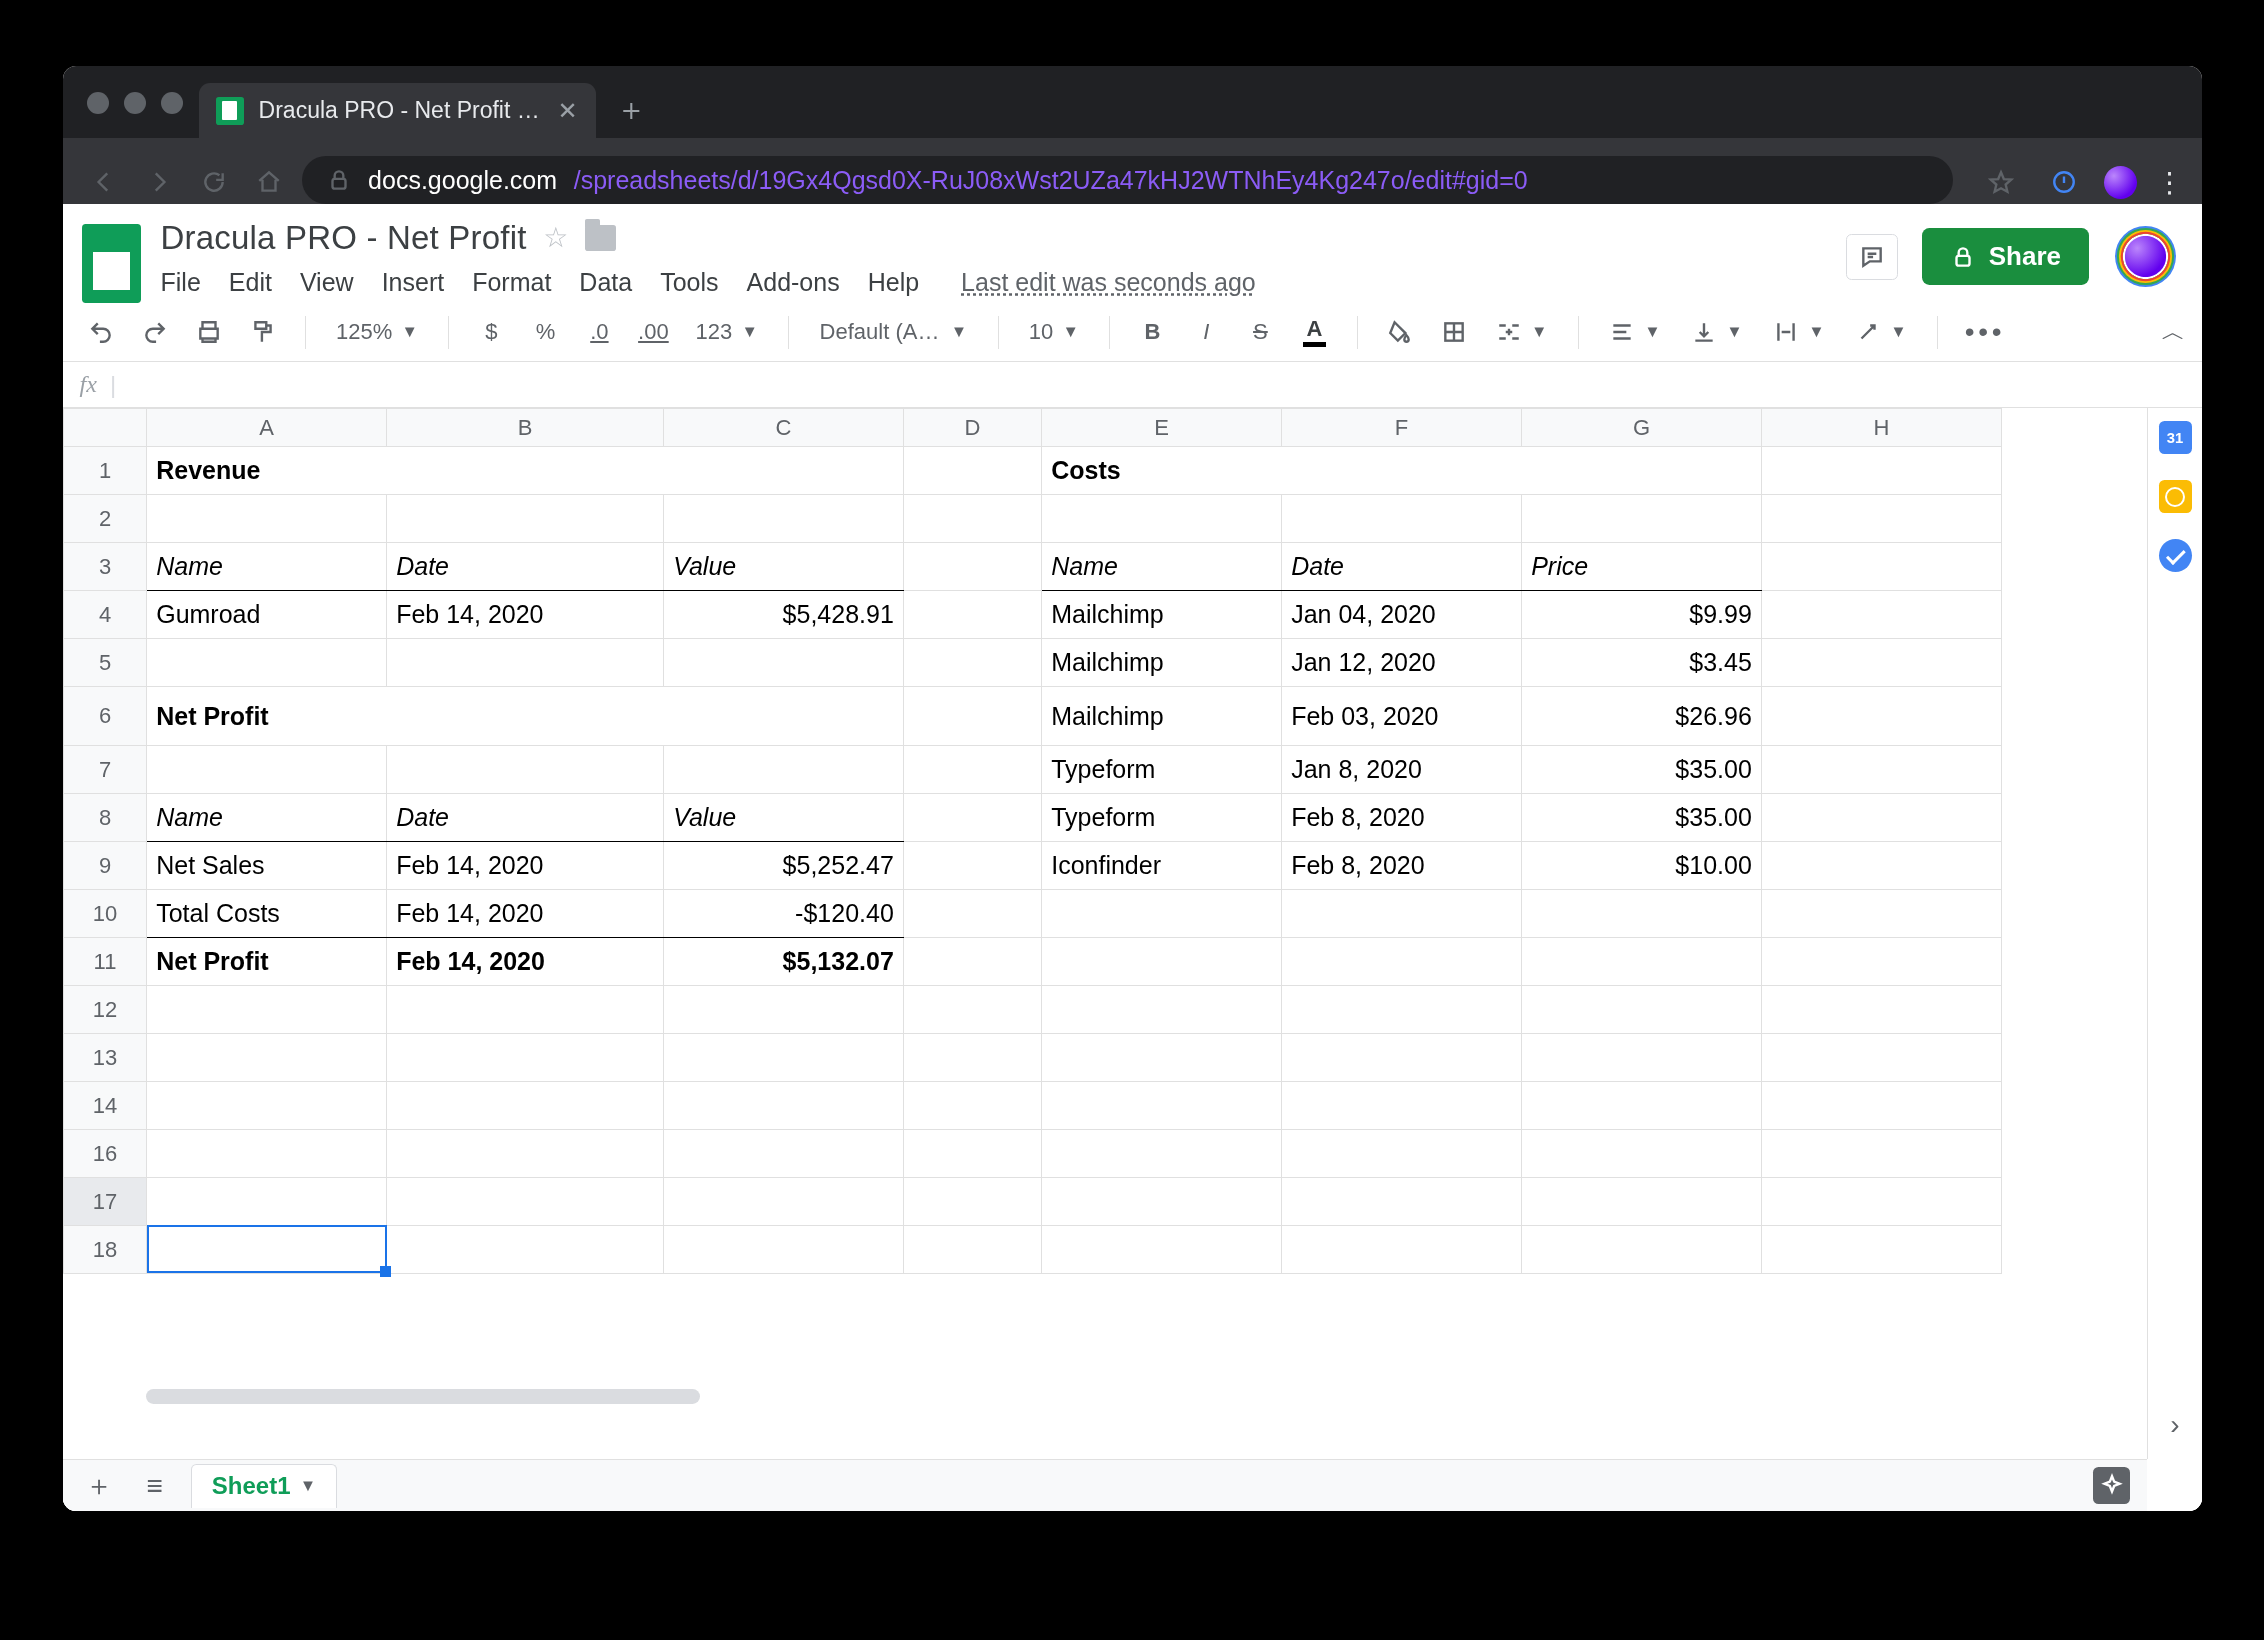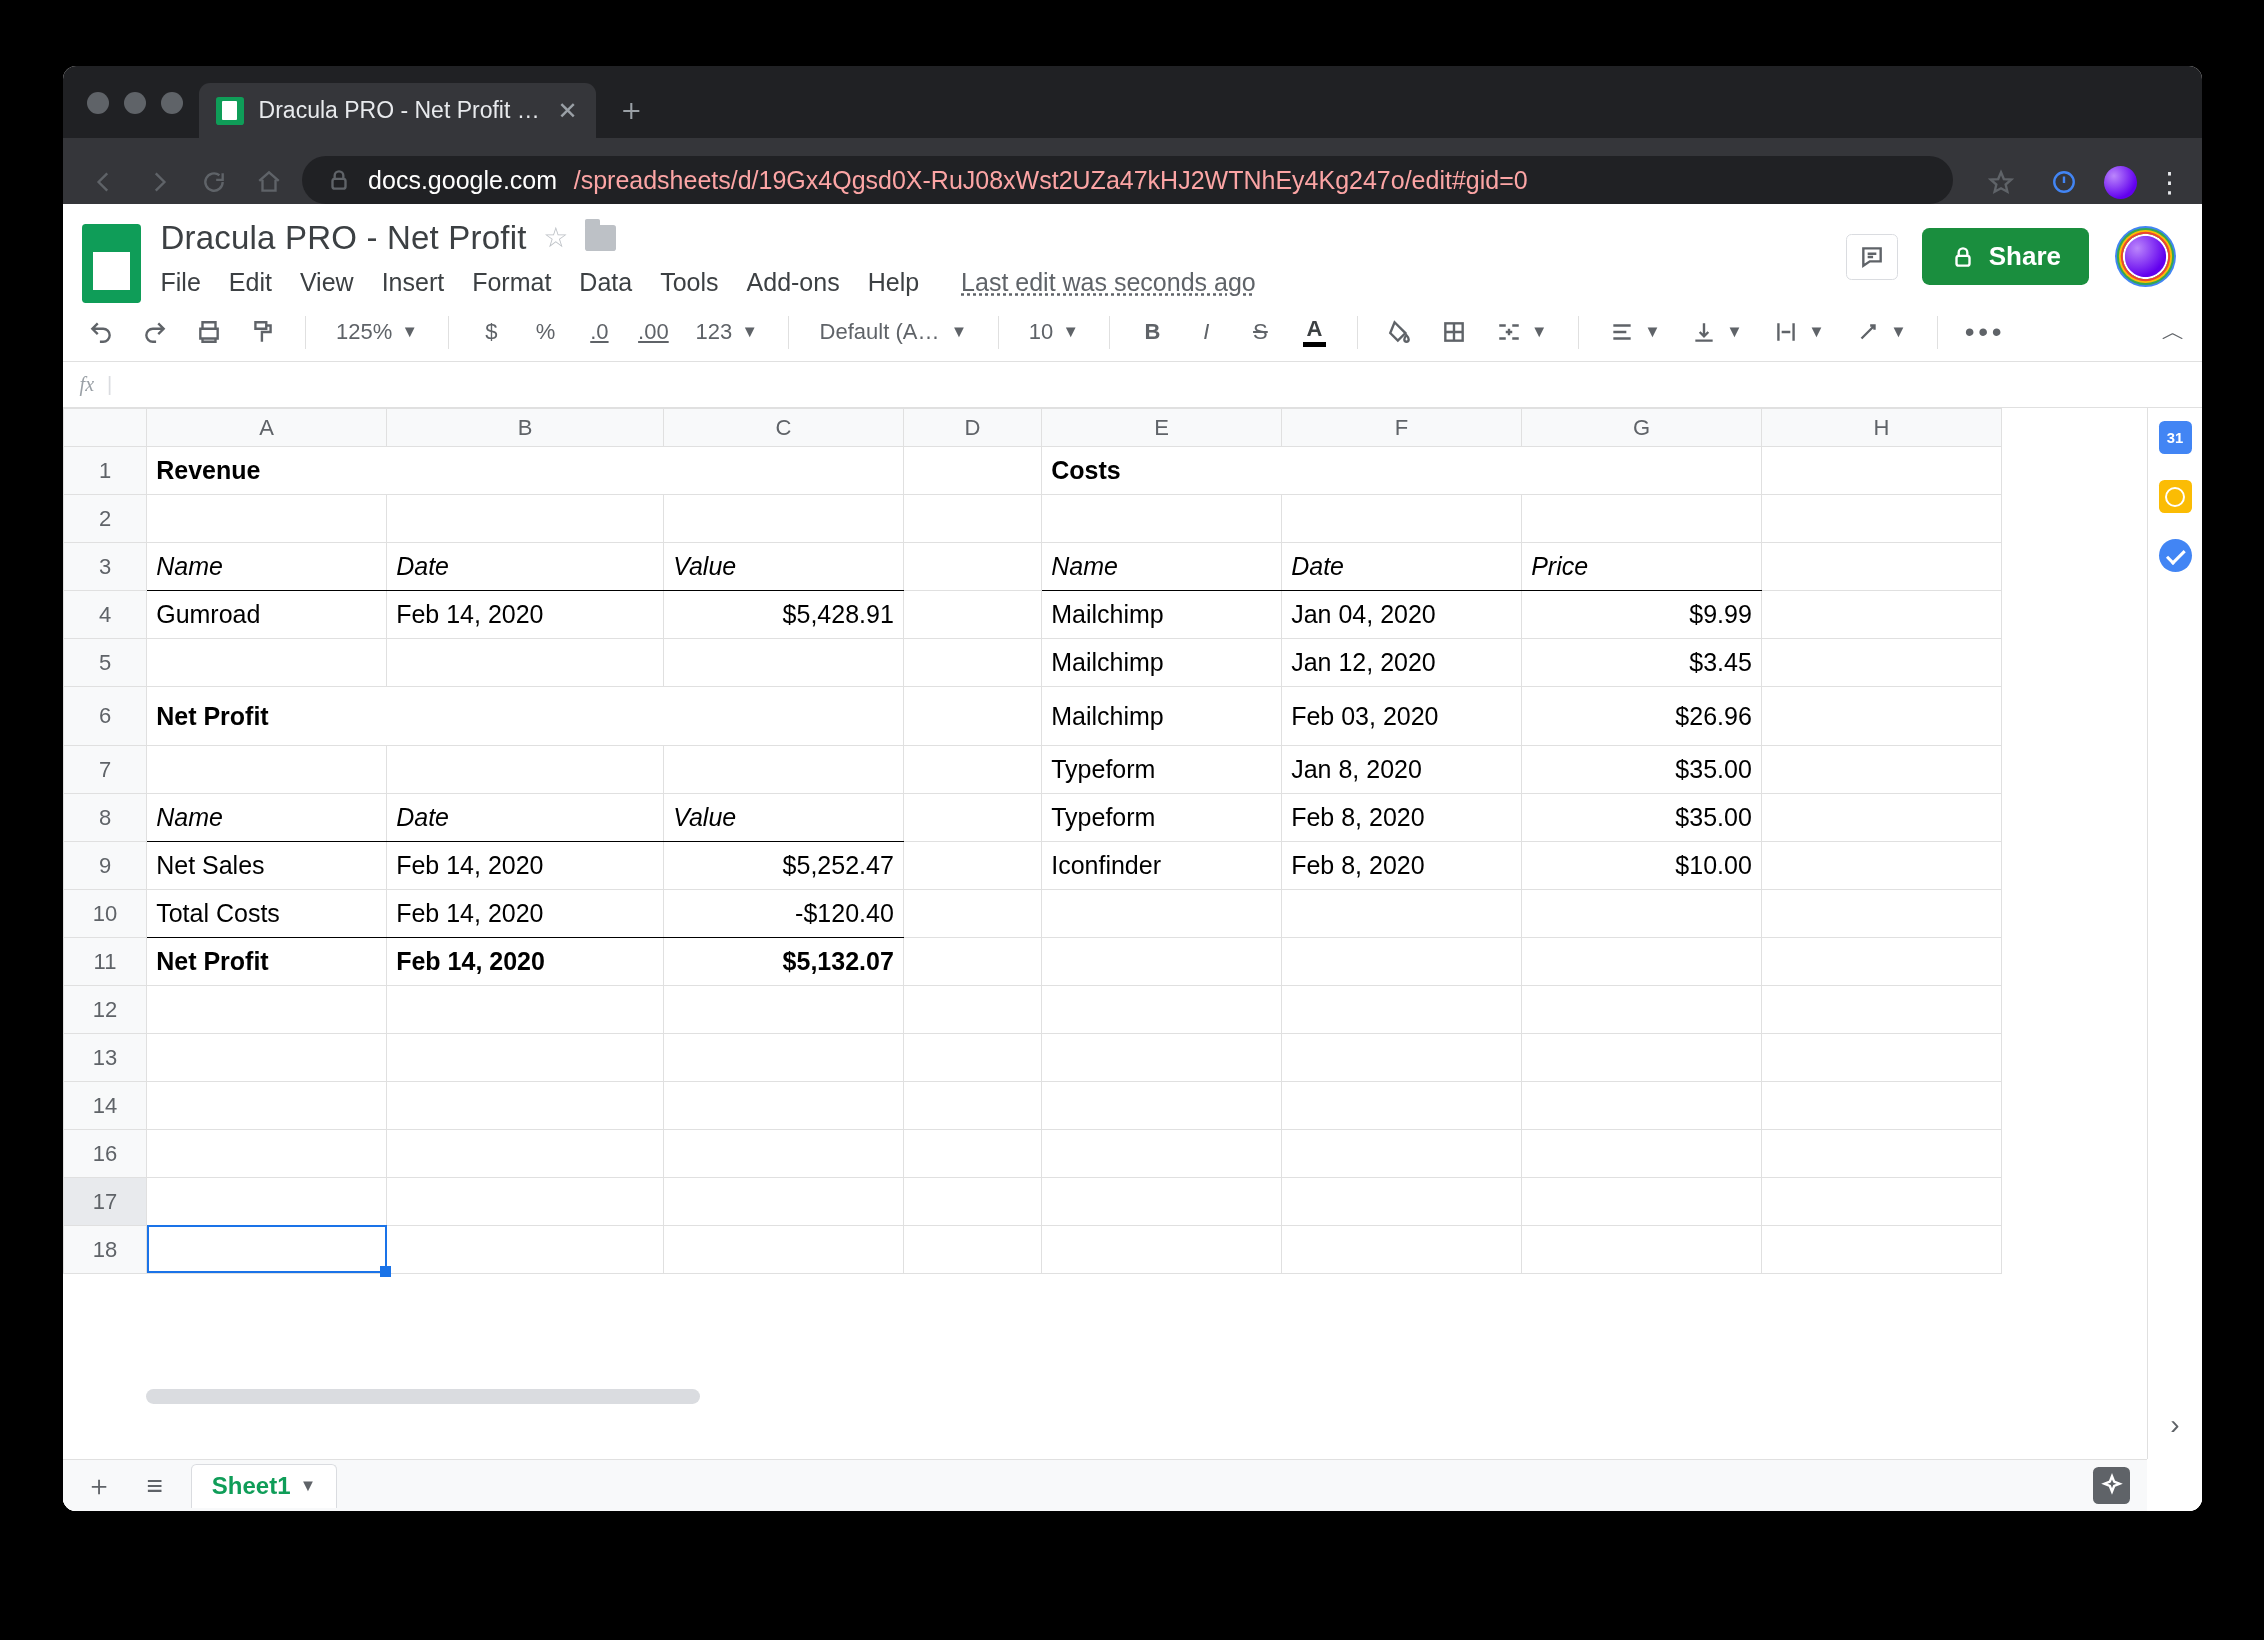--- a/index.html
+++ b/index.html
@@ -17,21 +17,21 @@
   .tab .title { flex:1; white-space:nowrap; overflow:hidden; text-overflow:ellipsis; }
   .tab .closex { width:24px; height:24px; display:flex; align-items:center; justify-content:center; color:#9aa0a6; font-size:24px; }
   .newtab { width:37px; height:37px; margin-left:16.6px; margin-bottom:9.2px; display:flex; align-items:center; justify-content:center; color:#9aa0a6; font-size:31px; }
 
   
   .addrbar { height:66px; background:#35363a; display:flex; align-items:flex-end; padding:0 18.5px; gap:11px; }
   .ibtn { width:44px; height:44px; border-radius:50%; display:flex; align-items:center; justify-content:center; color:#e8eaed; }
   .ibtn.dim { color:#9aa0a6; }
   .omnibox { flex:1; height:48px; background:#202124; border-radius:24px; display:flex; align-items:center; color:#e8eaed; font-size:25px; padding:0 24px; gap:16.6px; }
   .omnibox .urlhost { color:#fff; }
-  .omnibox .urlpath { color:#fca5a5; }
+  .omnibox .urlpath { color:#8b5cf6; }
   .rightctrl { display:flex; align-items:center; gap:18.5px; padding-left:14.8px; }
   .avatar { width:33px; height:33px; border-radius:50%; background:radial-gradient(circle at 30% 30%, #bb86fc, #6200ee 70%); }
   .vdots { color:#e8eaed; font-size:28px; }
 
   
   .sheets { flex:1; background:#fff; display:flex; flex-direction:column; position:relative; }
 
   
   .dochdr { display:flex; align-items:flex-start; padding:14.8px 24px 0 18.5px; gap:20px; }
   .sheets-logo { width:59px; height:79px; background:#0f9d58; border-radius:3.7px; position:relative; margin-top:5.5px; }
@@ -57,21 +57,21 @@
   .tbar { display:flex; align-items:center; padding:7.4px 16.6px; border-bottom:0.9px solid #e0e0e0; gap:12px; height:59px; font-size:22px; color:#5f6368; }
   .tbar .btn { height:42px; min-width:42px; border-radius:3.7px; display:flex; align-items:center; justify-content:center; padding:0 5.5px; }
   .sep { width:0.9px; height:33px; background:#e0e0e0; margin:0 9.2px; }
   .dd { display:flex; align-items:center; gap:9.2px; padding:0 9.2px; }
   .caret { font-size:16.6px; color:#5f6368; }
   .text-color-A { font-weight:700; color:#3c4043; border-bottom:5.5px solid #000; padding:0 3.7px 1.8px; line-height:1; }
   .overflow-dots { font-size:28px; letter-spacing:3.7px; color:#5f6368; }
   .collapse { margin-left:auto; font-size:24px; color:#5f6368; }
 
   
-  .fxbar { display:flex; align-items:center; height:46px; border-bottom:0.9px solid #e0e0e0; padding:0 16.6px; gap:13px; color:#9aa0a6; font-size:20px; }
+  .fxbar { display:flex; align-items:center; height:46px; border-bottom:0.9px solid #e0e0e0; padding:0 16.6px; gap:13px; color:#9aa0a6; font-size:24px; }
   .fxlabel { font-style:italic; font-family:Georgia, serif; }
   .fxinput { flex:1; }
 
   
   .siderail { position:absolute; right:0; top:0; bottom:52px; width:55px; border-left:0.9px solid #e0e0e0; background:#fff; display:flex; flex-direction:column; align-items:center; padding-top:13px; gap:26px; }
   .rail-icon { width:33px; height:33px; border-radius:5.5px; }
   .rail-cal { background:#4285f4; position:relative; }
   .rail-cal::after { content:"31"; position:absolute; inset:0; color:#fff; font-size:14.8px; display:flex; align-items:center; justify-content:center; font-weight:700; }
   .rail-keep { background:#fbbc04; position:relative; }
   .rail-keep::after { content:""; position:absolute; inset:6.5px; border:2.8px solid #fff; border-radius:50%; }

